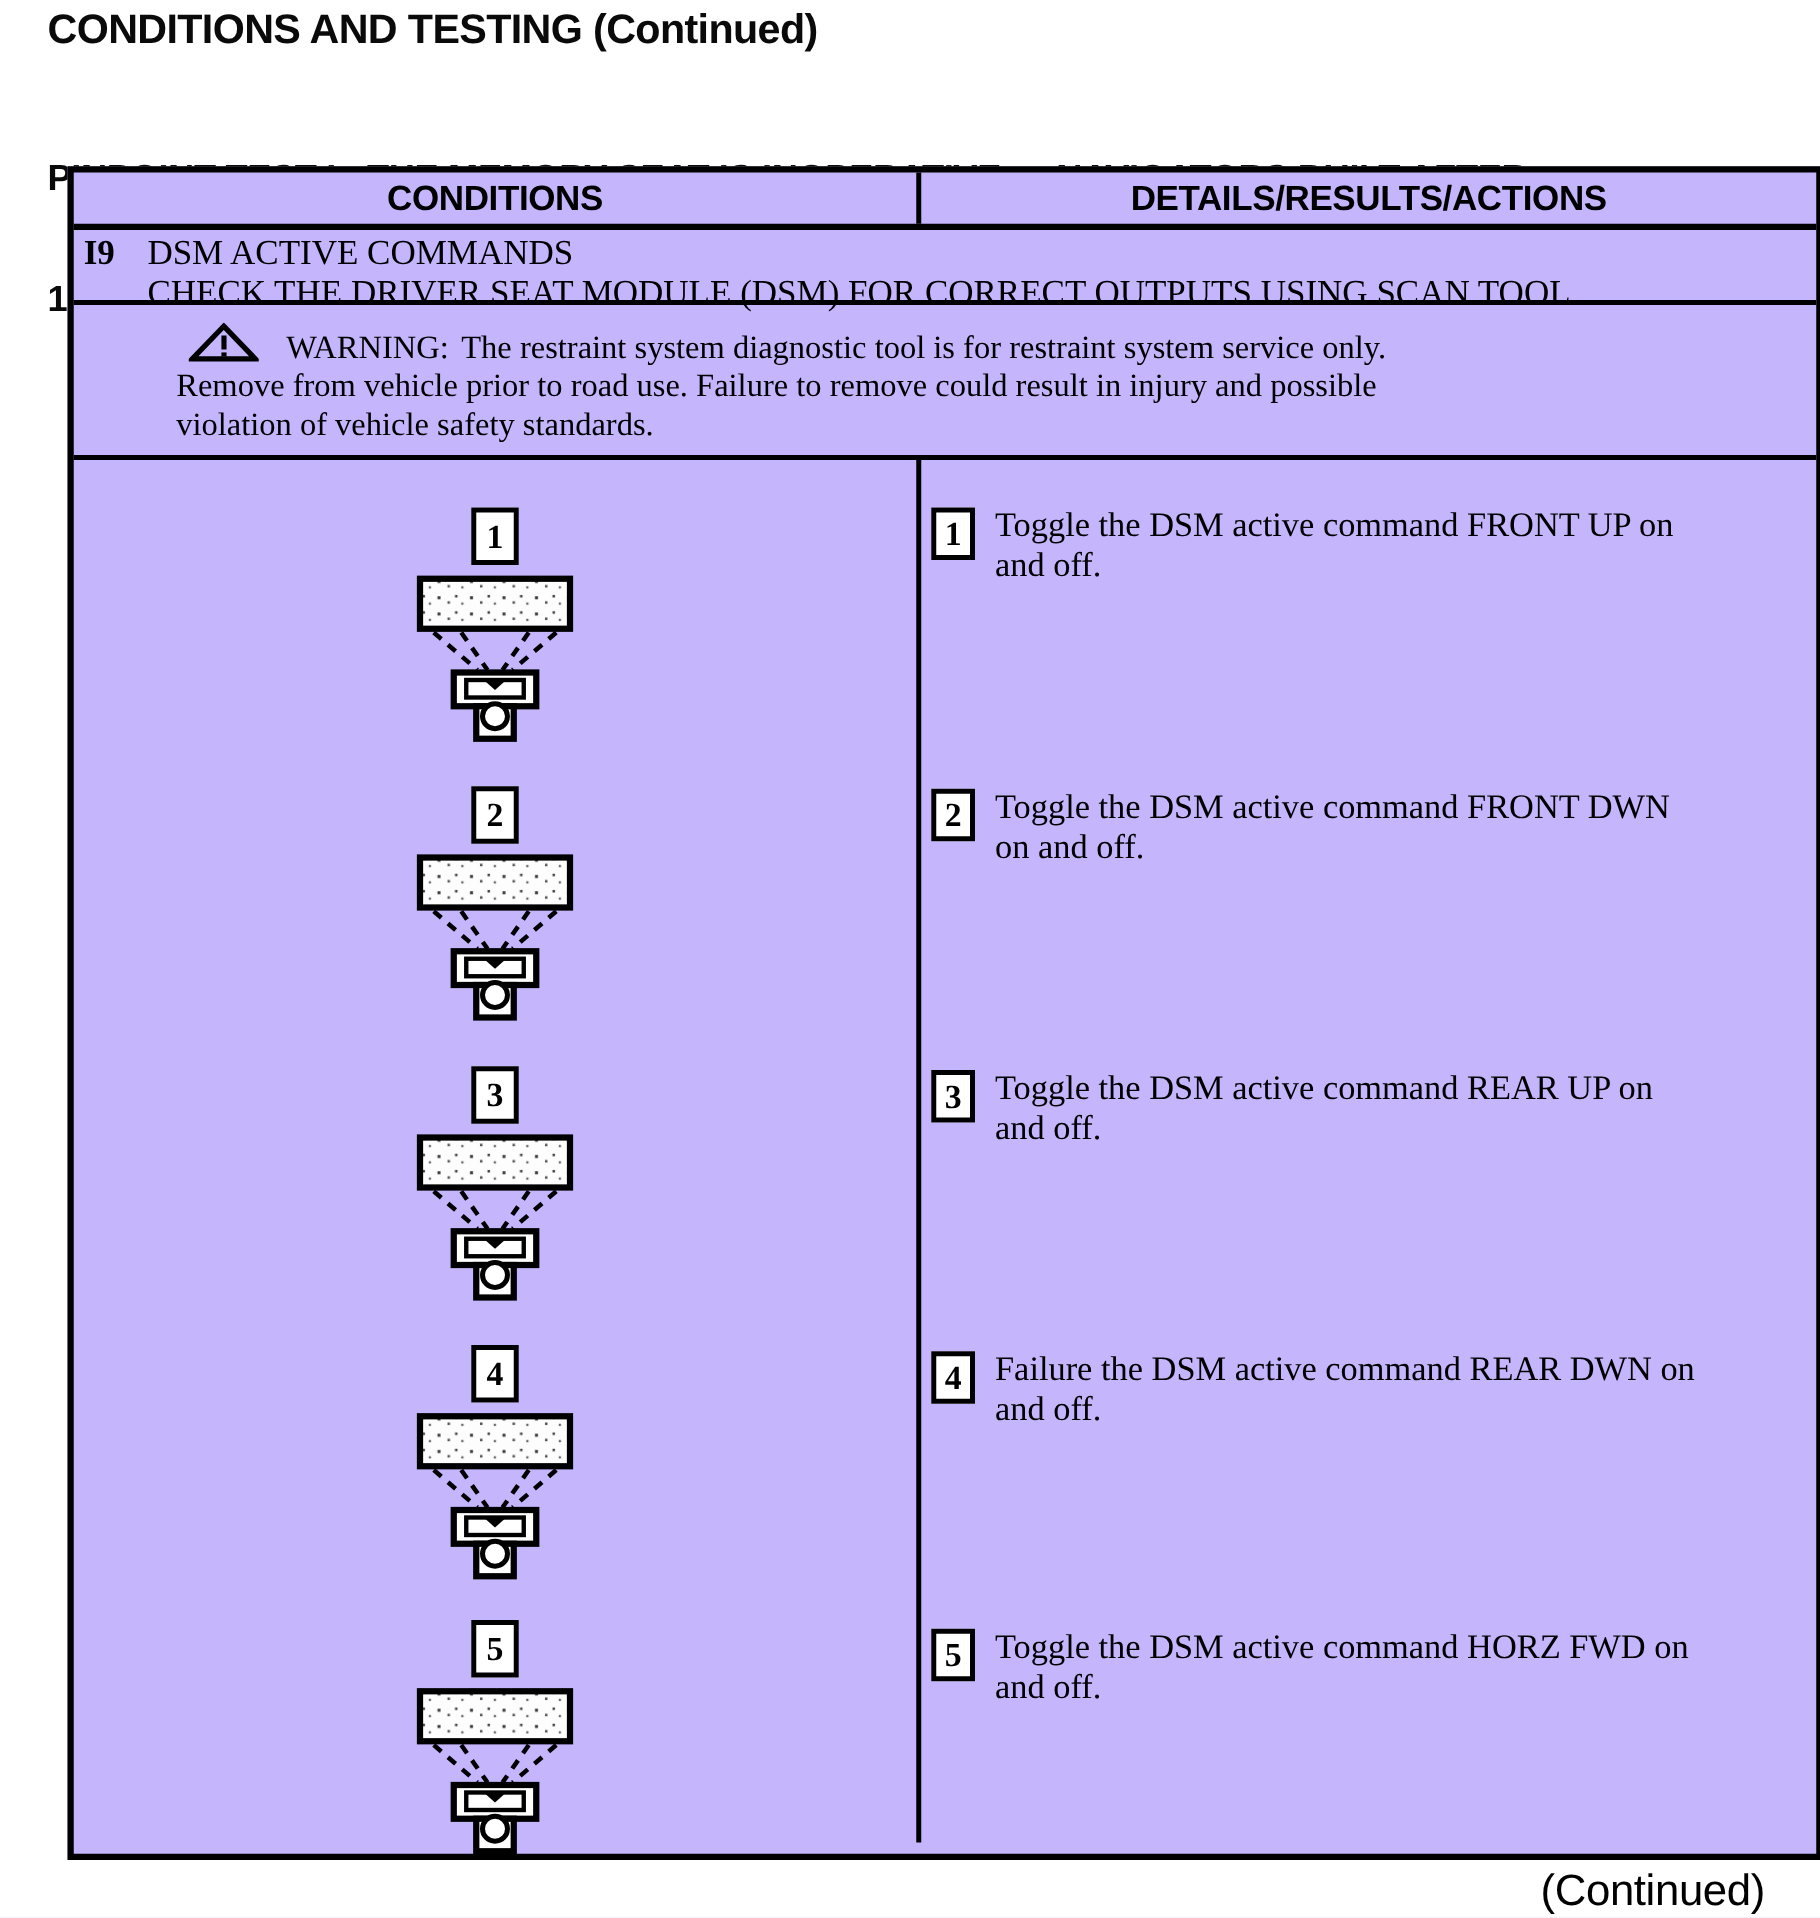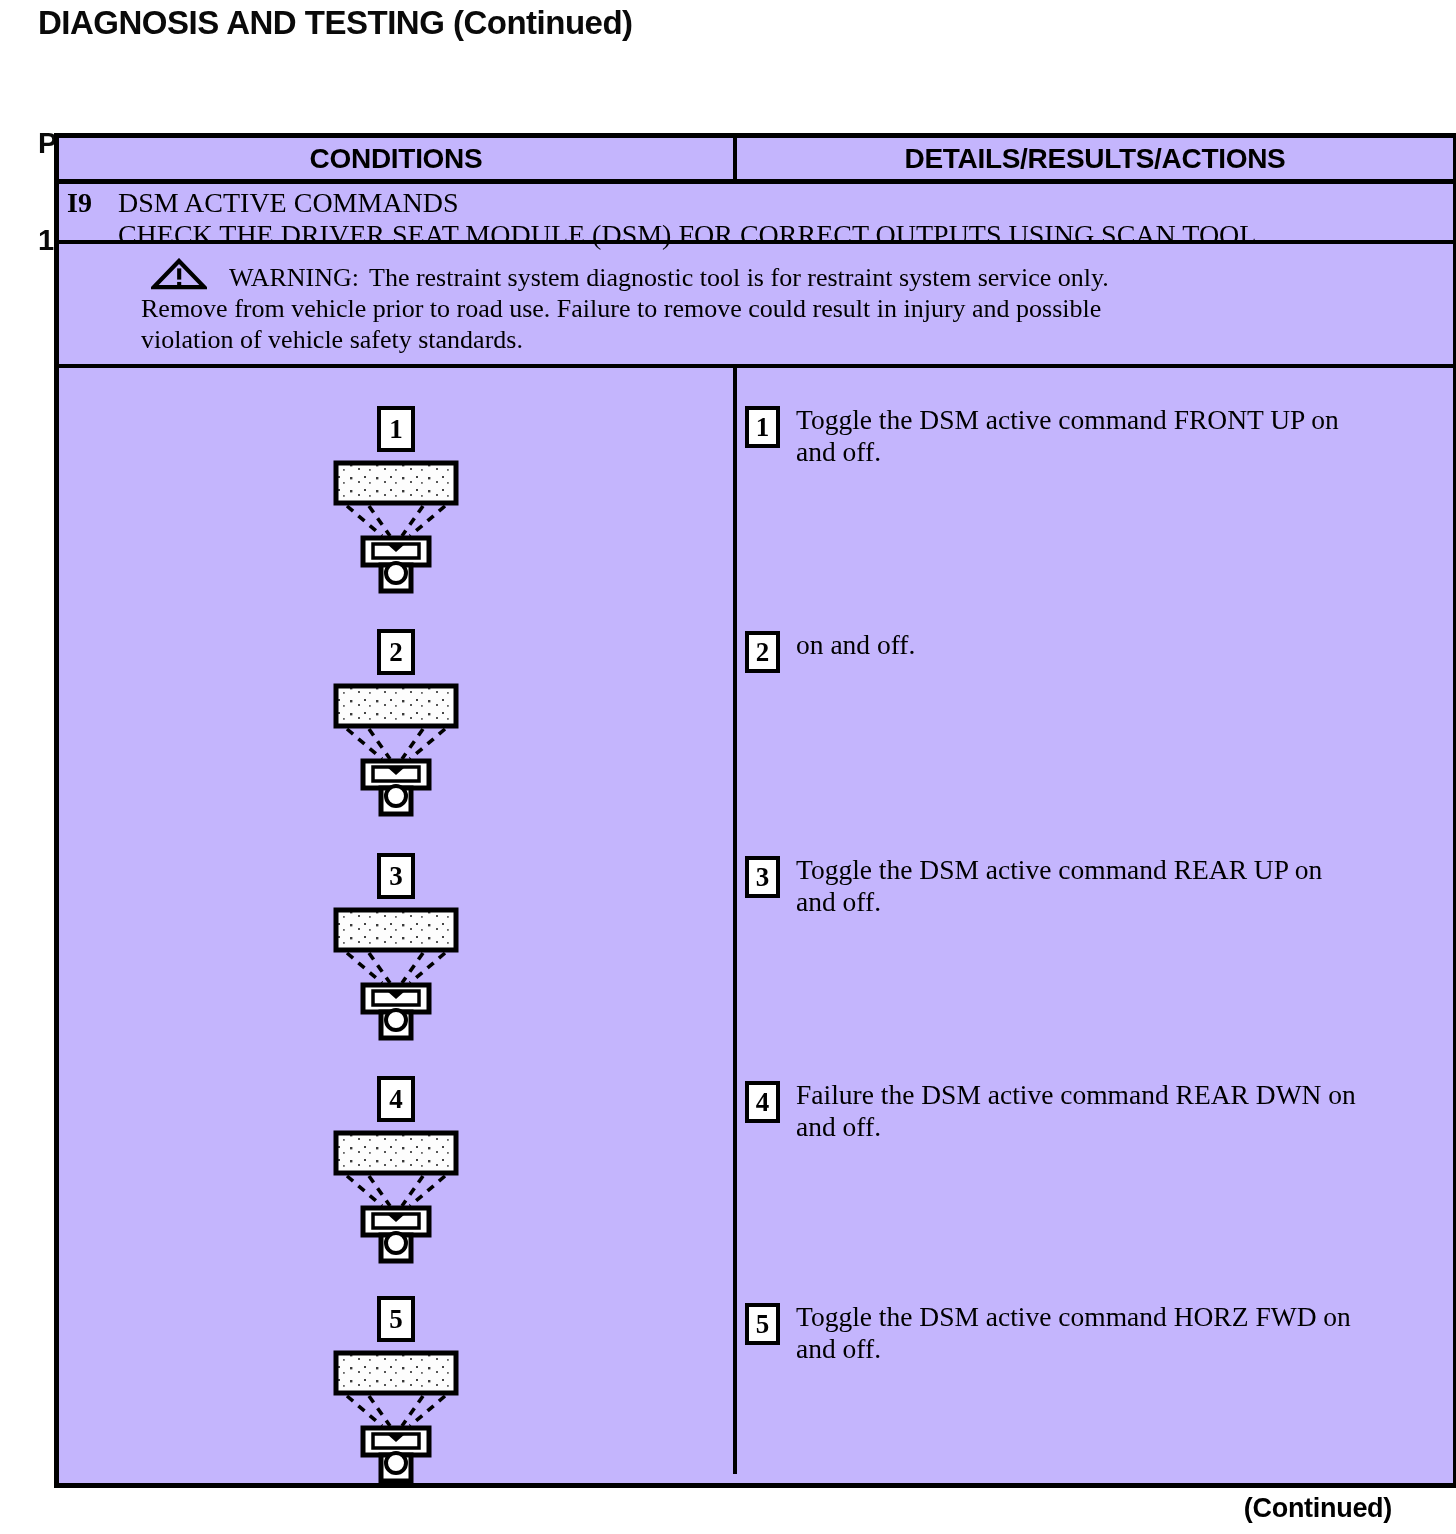--- a/index.html
+++ b/index.html
@@ -78,23 +78,23 @@
     box-sizing: content-box;
   }
   .diagram .numbox { margin-bottom: 8px; height: 38px; }
   .tool { display: block; }
 
   .instr { position: absolute; left: 8px; display: flex; align-items: flex-start; }
   .instr .numbox { width: 27px; height: 34px; margin-top: 2px; }
   .itext { margin-left: 16px; font-size: 27.5px; line-height: 1.17; width: 630px; }
 
   .continued {
-    position: absolute; right: 64px; top: 1493px;
-    font-family: "Liberation Sans", sans-serif;
-    font-weight: 700; font-size: 27px; letter-spacing: -0.3px;
+    position: absolute; right: 44px; top: 1493px;
+    font-family: "Liberation Sans", sans-serif;
+    font-weight: 400; font-size: 35px; letter-spacing: -0.3px;
   }
 </style>
 </head>
 <body>
 
 <svg width="0" height="0" style="position:absolute" aria-hidden="true">
   <defs>
     <pattern id="speck" width="26" height="13" patternUnits="userSpaceOnUse">
       <rect width="26" height="13" fill="#fdfdfd"></rect>
       <rect x="3" y="4" width="2.4" height="2.4" fill="#3a3a3a"></rect>
@@ -114,21 +114,21 @@
       <rect x="52" y="84" width="46" height="14" fill="#fff" stroke="#000" stroke-width="3.5"></rect>
       <path d="M66,84 L75,92 L84,84 Z" fill="#000"></path>
       <rect x="60" y="105" width="30" height="26" fill="#fff" stroke="#000" stroke-width="5"></rect>
       <circle cx="75" cy="113" r="10" fill="#fff" stroke="#000" stroke-width="4"></circle>
     </symbol>
   </defs>
 </svg>
 
 <div class="page">
 
-  <div class="title">DIAGNOSIS AND TESTING (Continued)</div>
+  <div class="title">CONDITIONS AND TESTING (Continued)</div>
 
   <div class="subtitle">
     <div>PINPOINT TEST I:  THE MEMORY SEAT IS INOPERATIVE — NAVIGATORS BUILT AFTER</div>
     <div>10/25/99 (Continued)</div>
   </div>
 
   <div class="ptable">
 
     <div class="thead">
       <div class="th left">CONDITIONS</div>
@@ -202,20 +202,21 @@
           <div class="numbox">1</div>
           <div class="itext">
             <div>Toggle the DSM active command FRONT UP on</div>
             <div>and off.</div>
           </div>
         </div>
 
         <div class="instr" style="top:261px">
           <div class="numbox">2</div>
           <div class="itext">
+            <div>Toggle the DSM active command FRONT DWN</div>
             <div>on and off.</div>
           </div>
         </div>
 
         <div class="instr" style="top:486px">
           <div class="numbox">3</div>
           <div class="itext">
             <div>Toggle the DSM active command REAR UP on</div>
             <div>and off.</div>
           </div>

